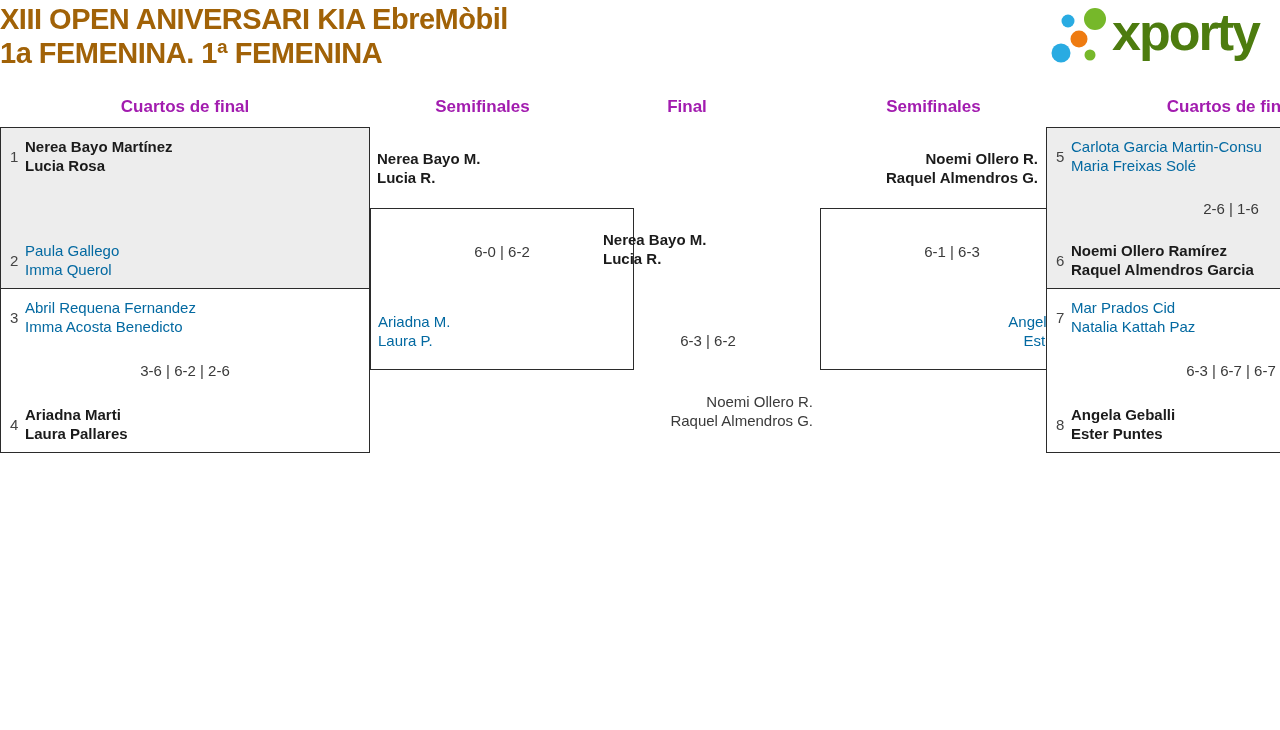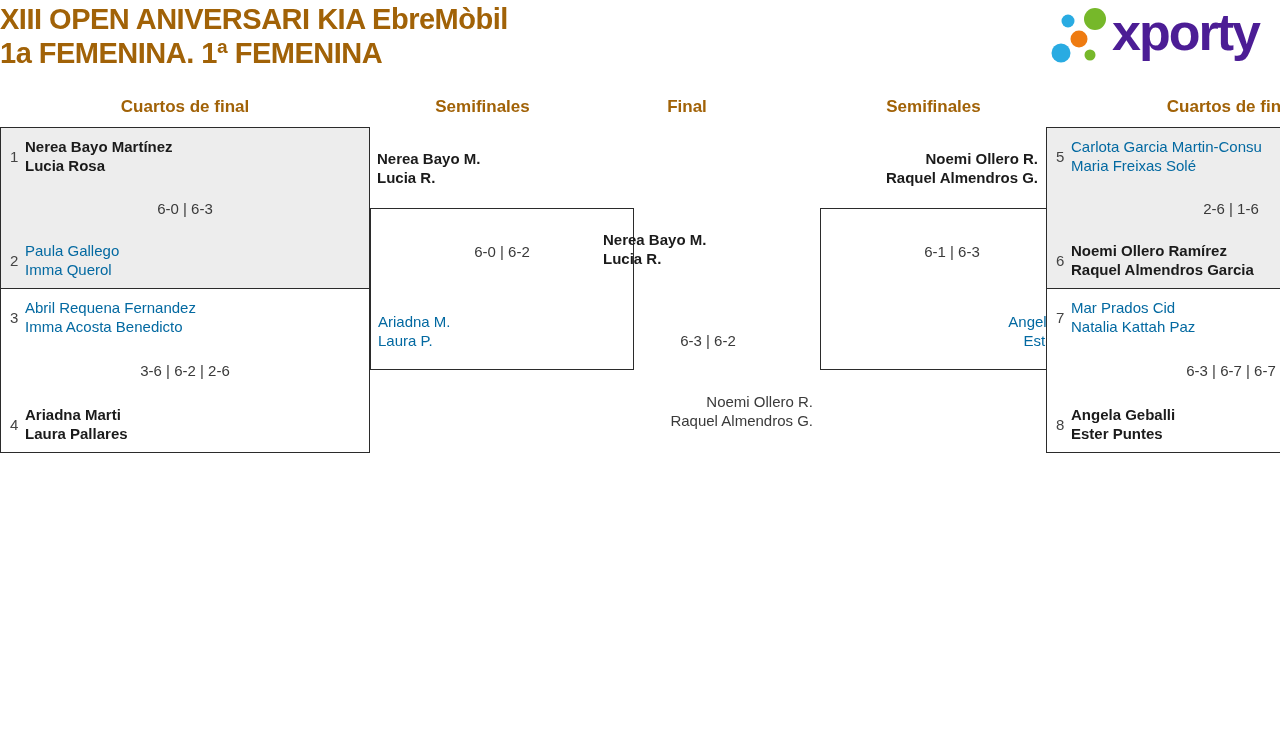--- a/index.html
+++ b/index.html
@@ -17,27 +17,27 @@
     font-size: 29px; font-weight: 700; letter-spacing: -0.5px;
     line-height: 34px; white-space: nowrap;
   }
   .logo {
     position: absolute; left: 1048px; top: 2px; width: 230px; height: 66px;
     display: flex; align-items: flex-start; text-decoration: none; cursor: pointer;
   }
   .logo svg { width: 62px; height: 62px; margin-top: 4px; }
   .logo-text {
     font-size: 52px; font-weight: 700; letter-spacing: -2px;
-    color: #4c1d95; line-height: 60px; margin-left: 2px;
+    color: #4d7c0f; line-height: 60px; margin-left: 2px;
   }
 
   
   .round-header {
     position: absolute; top: 97px; height: 22px;
-    text-align: center; font-size: 17px; font-weight: 600; color: #a16207;
+    text-align: center; font-size: 17px; font-weight: 600; color: #a21caf;
     white-space: nowrap;
   }
 
   
   .box {
     position: absolute; box-sizing: border-box;
     border: 1px solid #2b2b2b; background: #ffffff;
   }
   .box.gray { background: #ededed; }
   .qf {
@@ -95,21 +95,20 @@
   <div class="round-header" style="left:1046px;width:370px">Cuartos de final</div>
 
   <div class="box qf gray" style="left:0;top:127px;height:162px">
     <div class="team-row">
       <span class="seed">1</span>
       <div class="names bold">
         <div class="n-line">Nerea Bayo Martínez</div>
         <div class="n-line">Lucia Rosa</div>
       </div>
     </div>
-    <div class="score">6-0 | 6-3</div>
     <div class="team-row">
       <span class="seed">2</span>
       <div class="names">
         <div class="n-line">Paula Gallego</div>
         <div class="n-line">Imma Querol</div>
       </div>
     </div>
   </div>
 
   <div class="box qf" style="left:0;top:288px;height:165px">

